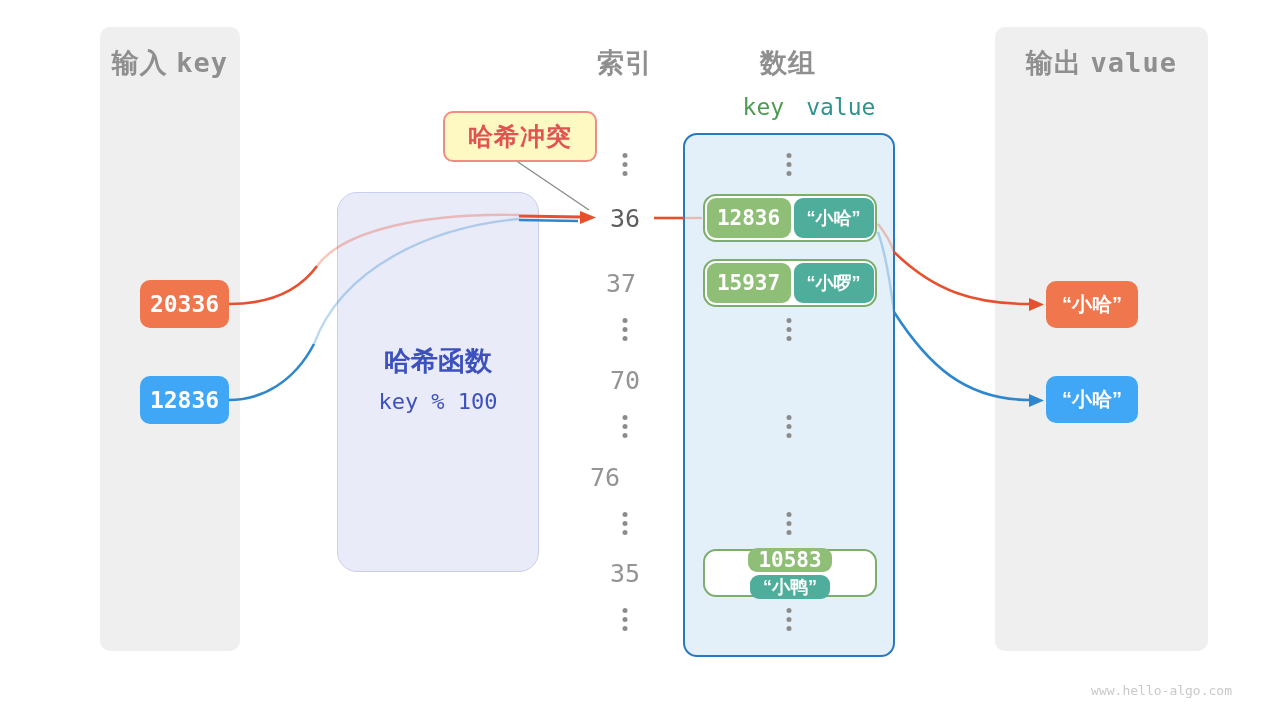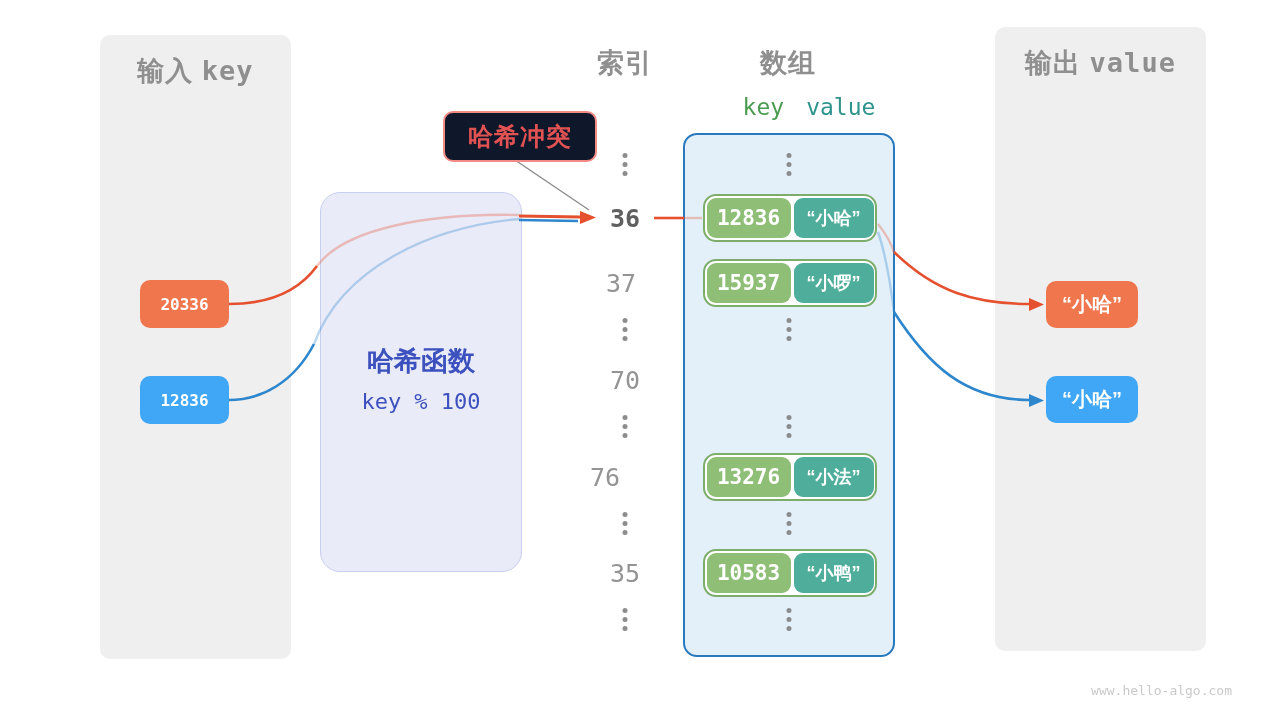--- a/index.html
+++ b/index.html
@@ -13,59 +13,59 @@
   .panel-title{
     position:absolute;top:18px;left:0;width:100%;text-align:center;
     font-size:27px;font-weight:bold;color:#8f8f8f;letter-spacing:1px;white-space:nowrap;
   }
   .panel-title .latin{font-family:"DejaVu Sans Mono",monospace;font-weight:bold;}
   
   .chip{
     border-radius:10px;color:#ffffff;display:flex;align-items:center;justify-content:center;
     z-index:3;
   }
-  .chip.mono{font-family:"DejaVu Sans Mono",monospace;font-size:16px;font-weight:bold;}
+  .chip.mono{font-family:"DejaVu Sans Mono",monospace;font-size:23px;font-weight:bold;}
   .chip.cjk{font-size:20px;font-weight:bold;}
   .orange{background:#f0764e;}
   .blue{background:#3fa7f5;}
   
   .hashbox{
-    background:#e9ebf9;border:1.5px solid #c8ceee;border-radius:20px;z-index:1;
+    background:#e9ebf9;border:1.5px solid #c8ceee;border-radius:20px;z-index:1;margin-left:17px;
   }
   .hash-title{
     position:absolute;left:0;width:100%;top:150px;text-align:center;
     font-size:27px;font-weight:bold;color:#3d51be;
   }
   .hash-formula{
     position:absolute;left:0;width:100%;top:196px;text-align:center;
     font-family:"DejaVu Sans Mono",monospace;font-size:22px;color:#3d51be;
   }
   
   .collision{
-    background:#0f172a;border:2px solid #f28b86;border-radius:10px;z-index:3;
+    background:#fef9c3;border:2px solid #f28b86;border-radius:10px;z-index:3;
     display:flex;align-items:center;justify-content:center;
     font-size:25px;font-weight:bold;color:#e15252;letter-spacing:1px;
   }
   
   .col-header{
     position:absolute;font-size:27px;font-weight:bold;color:#8f8f8f;
     transform:translateX(-50%);white-space:nowrap;z-index:2;letter-spacing:1px;font-family:Liberation Serif, serif;
   }
   .kv-header{
     position:absolute;font-family:"DejaVu Sans Mono",monospace;font-size:23px;z-index:2;
     transform:translateX(-50%);white-space:nowrap;margin-left:20px;
   }
   .kv-header .k{color:#4b9b50;}
   .kv-header .v{color:#2e948d;margin-left:22px;}
   
   .idx{
     position:absolute;transform:translateX(-50%);
     font-family:"DejaVu Sans Mono",monospace;font-size:25px;color:#949494;z-index:2;
   }
-  .idx.hot{color:#5f5f5f;font-weight:bold;}
+  .idx.hot{color:#5f5f5f;font-weight:normal;}
   
   .dots{position:absolute;display:flex;flex-direction:column;gap:4px;
     transform:translateX(-50%);z-index:2;}
   .dots span{width:5px;height:5px;border-radius:50%;background:#8c8c8c;display:block;}
   
   .array-box{
     background:#e4f0f9;border:2.5px solid #2979be;border-radius:14px;z-index:1;
   }
   .row-pill{
     position:absolute;left:703px;width:174px;height:48px;z-index:3;
@@ -84,21 +84,21 @@
   .watermark{
     position:absolute;right:48px;bottom:22px;z-index:2;
     font-family:"DejaVu Sans Mono",monospace;font-size:13px;color:#c9c9c9;
   }
 </style>
 </head>
 <body>
 
 <div id="canvas">
 
-  <div class="panel abs" style="left:100px;top:27px;width:191px;height:624px;margin-top:8px;">
+  <div class="panel abs" style="left:100px;top:27px;width:140px;height:624px;">
     <div class="panel-title"><span>输入</span>&nbsp;<span class="latin">key</span></div>
   </div>
   <div class="chip mono orange abs" style="left:140px;top:280px;width:89px;height:48px;">20336</div>
   <div class="chip mono blue abs" style="left:140px;top:376px;width:89px;height:48px;">12836</div>
 
   <div class="hashbox abs" style="left:320px;top:192px;width:200px;height:378px;">
     <div class="hash-title">哈希函数</div>
     <div class="hash-formula">key % 100</div>
   </div>
 
@@ -158,40 +158,36 @@
   <div class="dots" style="left:789px;top:318px;">
       <span></span>
       <span></span>
       <span></span>
     </div>
   <div class="dots" style="left:789px;top:415px;">
       <span></span>
       <span></span>
       <span></span>
     </div>
-  <div class="row-pill" style="top:453px;">
-    <div class="cell key">13276</div>
-    <div class="cell val">“小法”</div>
-  </div>
   <div class="dots" style="left:789px;top:512px;">
       <span></span>
       <span></span>
       <span></span>
     </div>
-  <div class="row-pill" style="top:549px;">
+  <div class="row-pill" style="top:549px;flex-direction:column;">
     <div class="cell key">10583</div>
     <div class="cell val">“小鸭”</div>
   </div>
   <div class="dots" style="left:789px;top:608px;">
       <span></span>
       <span></span>
       <span></span>
     </div>
 
-  <div class="panel abs" style="left:995px;top:27px;width:211px;height:624px;">
+  <div class="panel abs" style="left:995px;top:27px;width:189px;height:624px;padding-left:24px;">
     <div class="panel-title"><span>输出</span>&nbsp;<span class="latin">value</span></div>
   </div>
   <div class="chip cjk orange abs" style="left:1046px;top:281px;width:92px;height:47px;">“小哈”</div>
   <div class="chip cjk blue abs" style="left:1046px;top:376px;width:92px;height:47px;">“小哈”</div>
 
   <svg id="curves" width="1280" height="720" viewBox="0 0 1280 720">
 
     <line x1="515" y1="160" x2="589" y2="210" stroke="#8c8c8c" stroke-width="1.4"></line>
 
     <path d="M229,304 C268,304 298,292 317,266" fill="none" stroke="#e5512e" stroke-width="2.6"></path>

